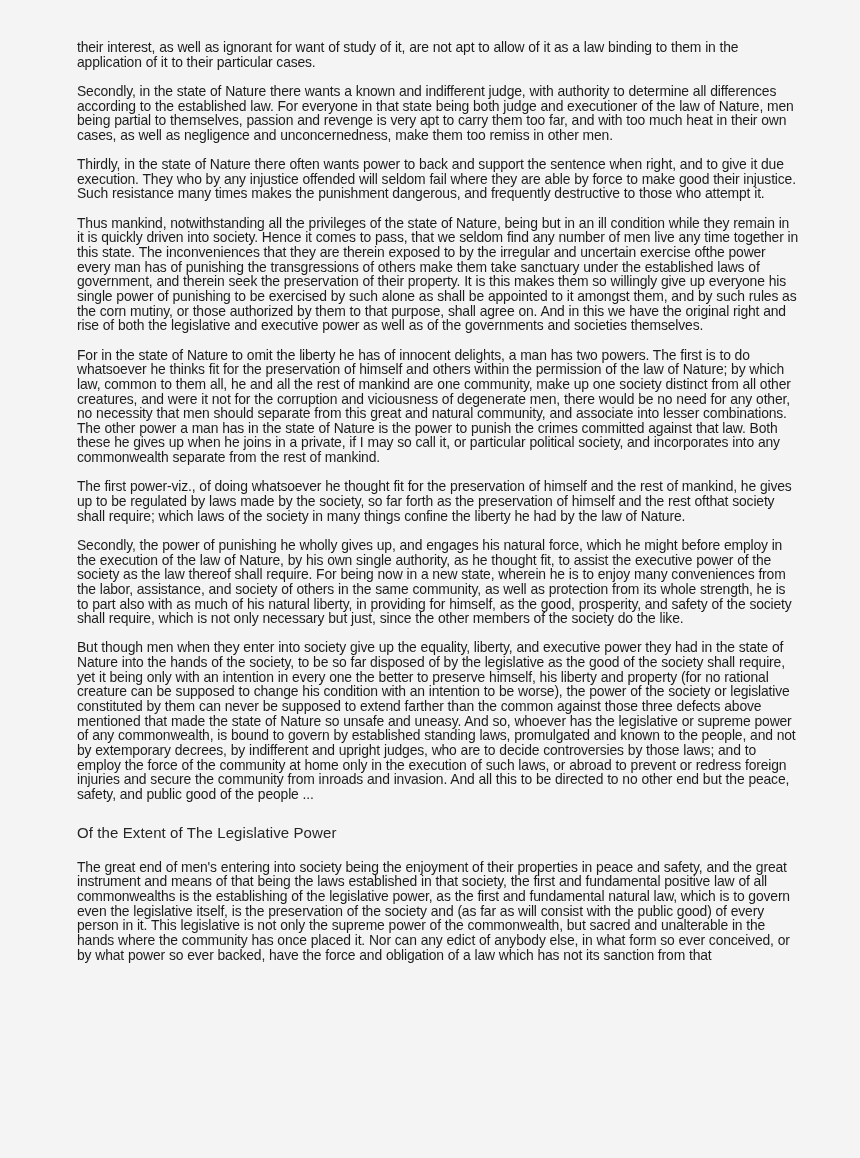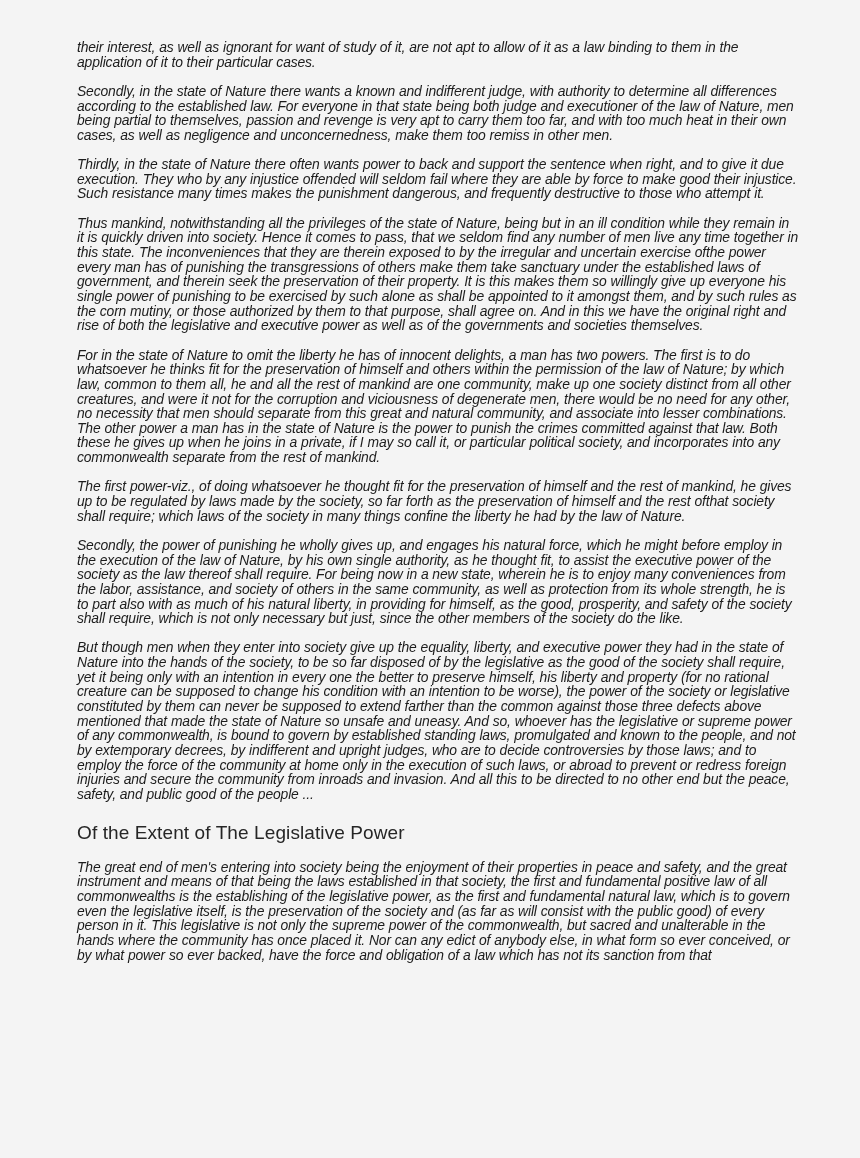--- a/index.html
+++ b/index.html
@@ -21,25 +21,24 @@
     padding: 40px 62px 20px 77px;
   }
   .doc-body p {
     width: 722px;
     margin: 0 0 14.6px 0;
     font-size: 13.9px;
     line-height: 14.65px;
     letter-spacing: -0.15px;
     word-spacing: 0.2px;
     text-align: left;
-    font-style: italic;
   }
   .doc-body h2 {
     margin: 21px 0 17px 0;
-    font-size: 19px;
+    font-size: 15px;
     font-weight: 400;
     letter-spacing: 0.1px;
     line-height: 20px;
     color: #262626;
   }
 </style>
 </head>
 <body>
 
 <div class="page">

